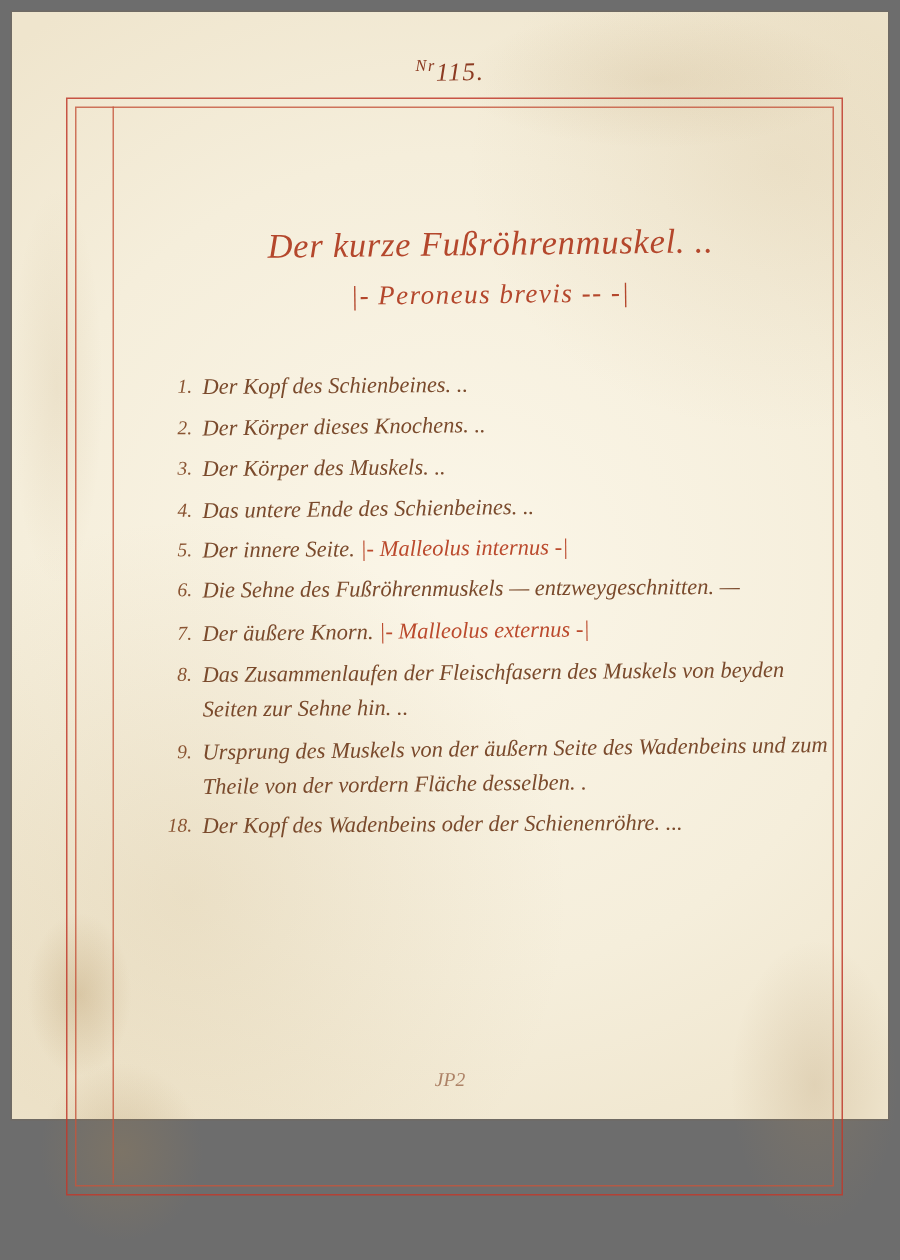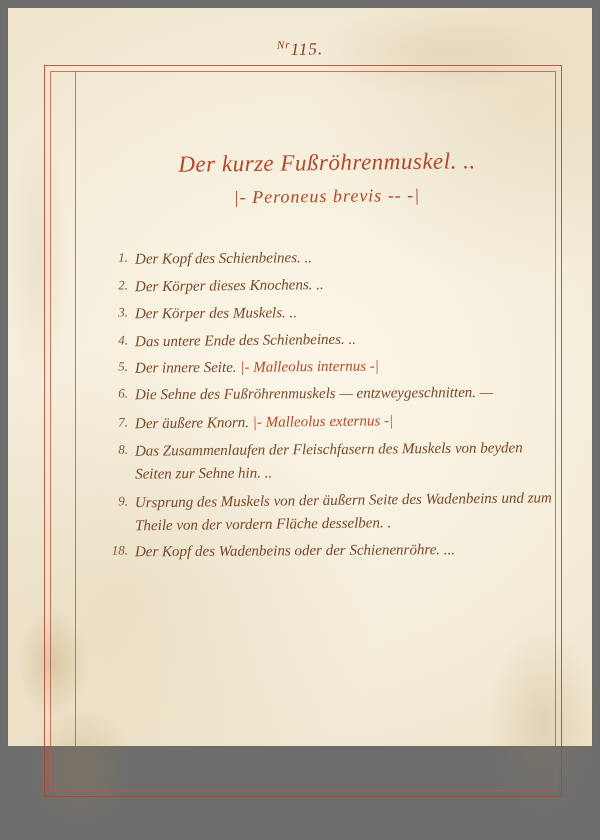--- a/index.html
+++ b/index.html
@@ -233,14 +233,15 @@
       </div>
 
       <div class="entry r2">
         <span class="num">18.</span>
         <span class="txt">Der Kopf des Wadenbeins oder der Schienenröhre. ...</span>
       </div>
 
     </div>
   </div>
 
+  <div class="footer-mark">JP2</div>
 
 </div>
 
 </body></html>

